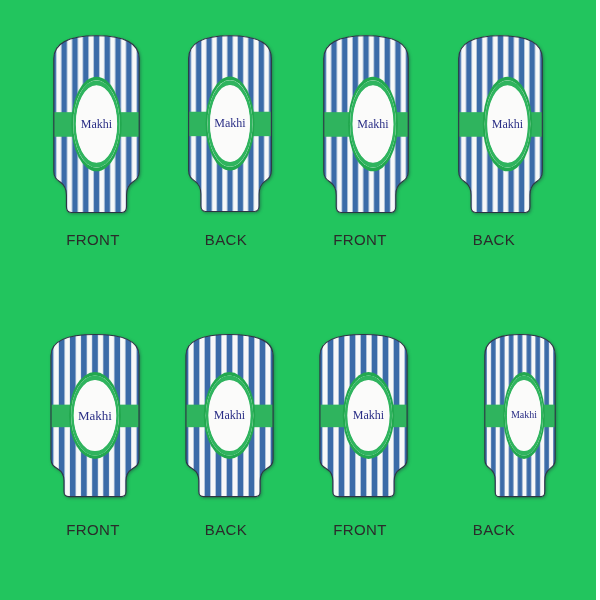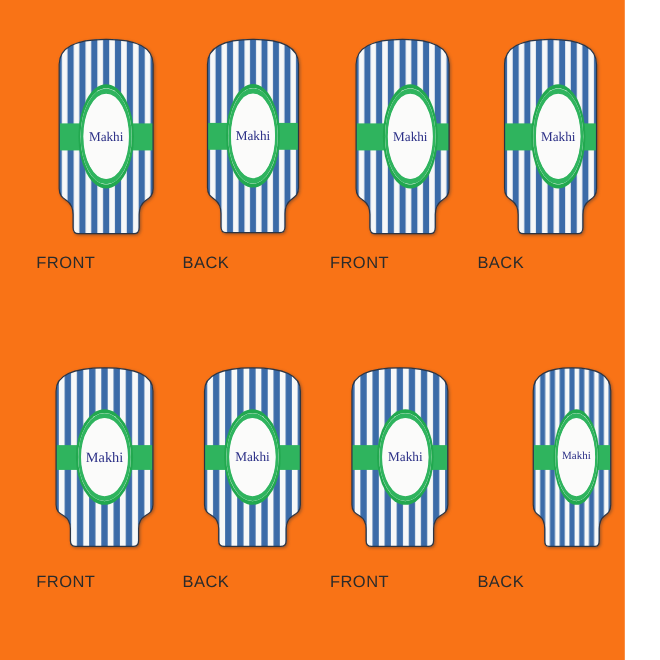--- a/index.html
+++ b/index.html
@@ -15,37 +15,38 @@
     font-family: "Liberation Sans", sans-serif;
     -webkit-font-smoothing: antialiased;
   }
 
   #stage {
     position: absolute;
     left: 0;
     top: 0;
     width: 568px;
     height: 600px;
-    background: #f97316;
+    background: #22c55e;
+    padding-left: 28px;
   }
 
   
   .cell {
     position: absolute;
   }
 
   .koozie-wrap {
     position: absolute;
     left: 0;
     top: 0;
   }
 
   .caption {
     position: absolute;
-    text-align: left;
+    text-align: center;
     color: #2b2b2b;
     font-family: "Liberation Sans", sans-serif;
     letter-spacing: 0.4px;
     white-space: nowrap;
   }
 </style>
 </head>
 <body>
 
 <div id="stage">

